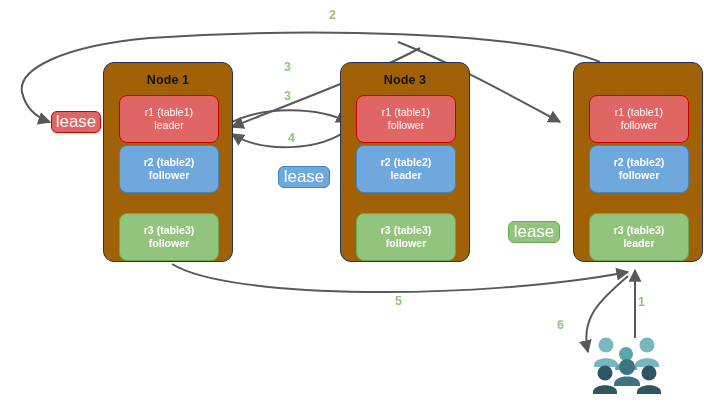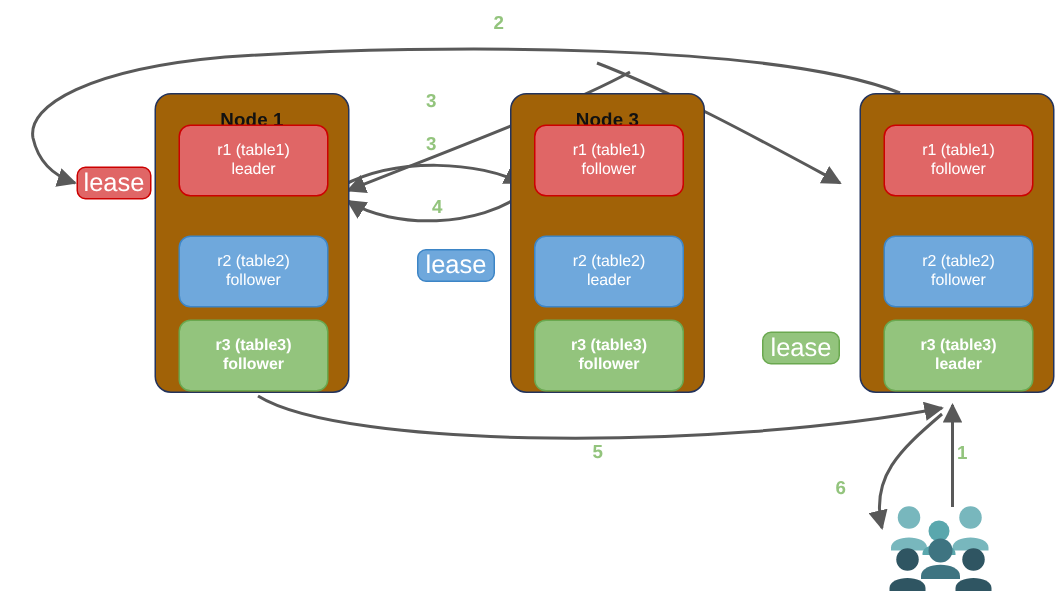--- a/index.html
+++ b/index.html
@@ -55,22 +55,22 @@
     justify-content: center;
     color: #ffffff;
     font-size: 10.6px;
     line-height: 13px;
     box-sizing: border-box;
   }
   .replica .l1, .replica .l2 { display: block; }
   .rep-red   { background: #e06666; border: 1.4px solid #cc0000; }
   .rep-blue  { background: #6fa8dc; border: 1.4px solid #3d85c6; }
   .rep-green { background: #93c47d; border: 1.4px solid #6aa84f; font-weight: bold; }
-  .r1 { top: 20px; }
-  .r2 { top: 94px; }
+  .r1 { top: 32px; }
+  .r2 { top: 82px; font-weight: bold; }
   .r3 { top: 150px; }
 
   .lease {
     position: absolute;
     height: 22px;
     border-radius: 6px;
     display: flex;
     align-items: center;
     justify-content: center;
     color: #ffffff;

